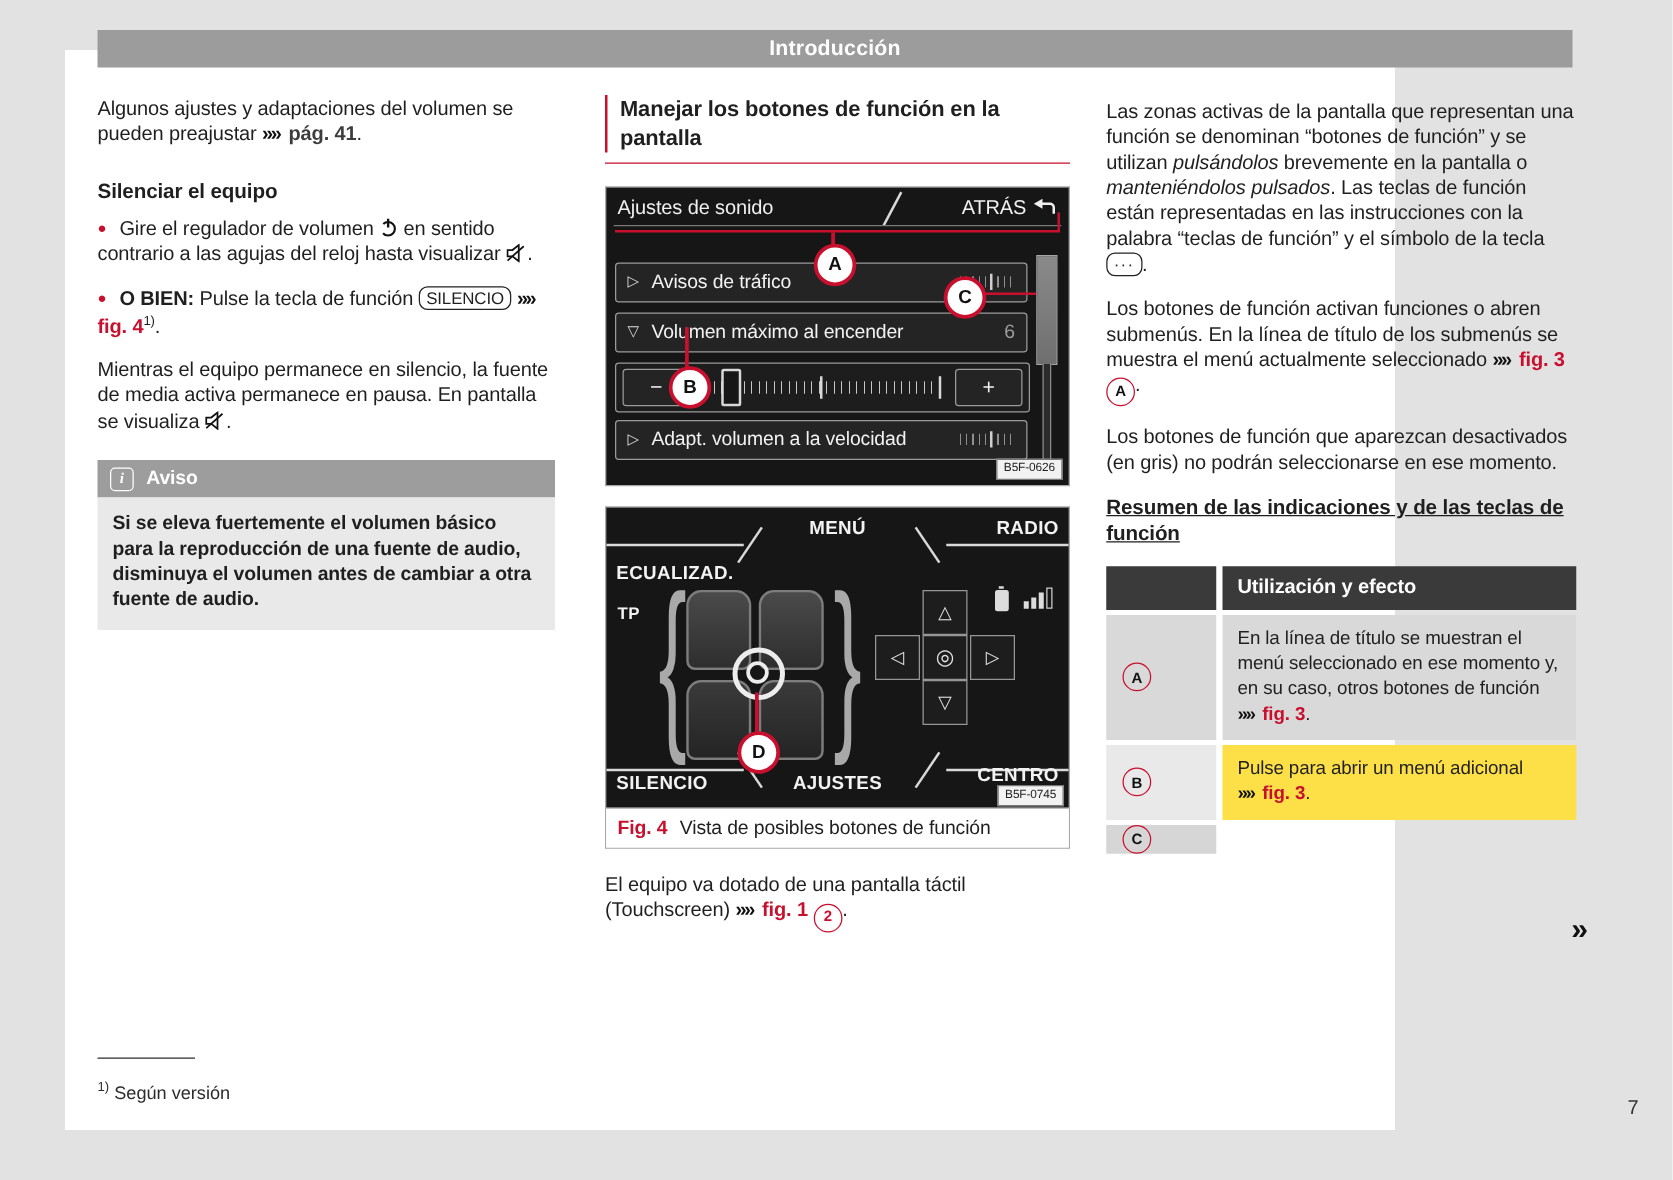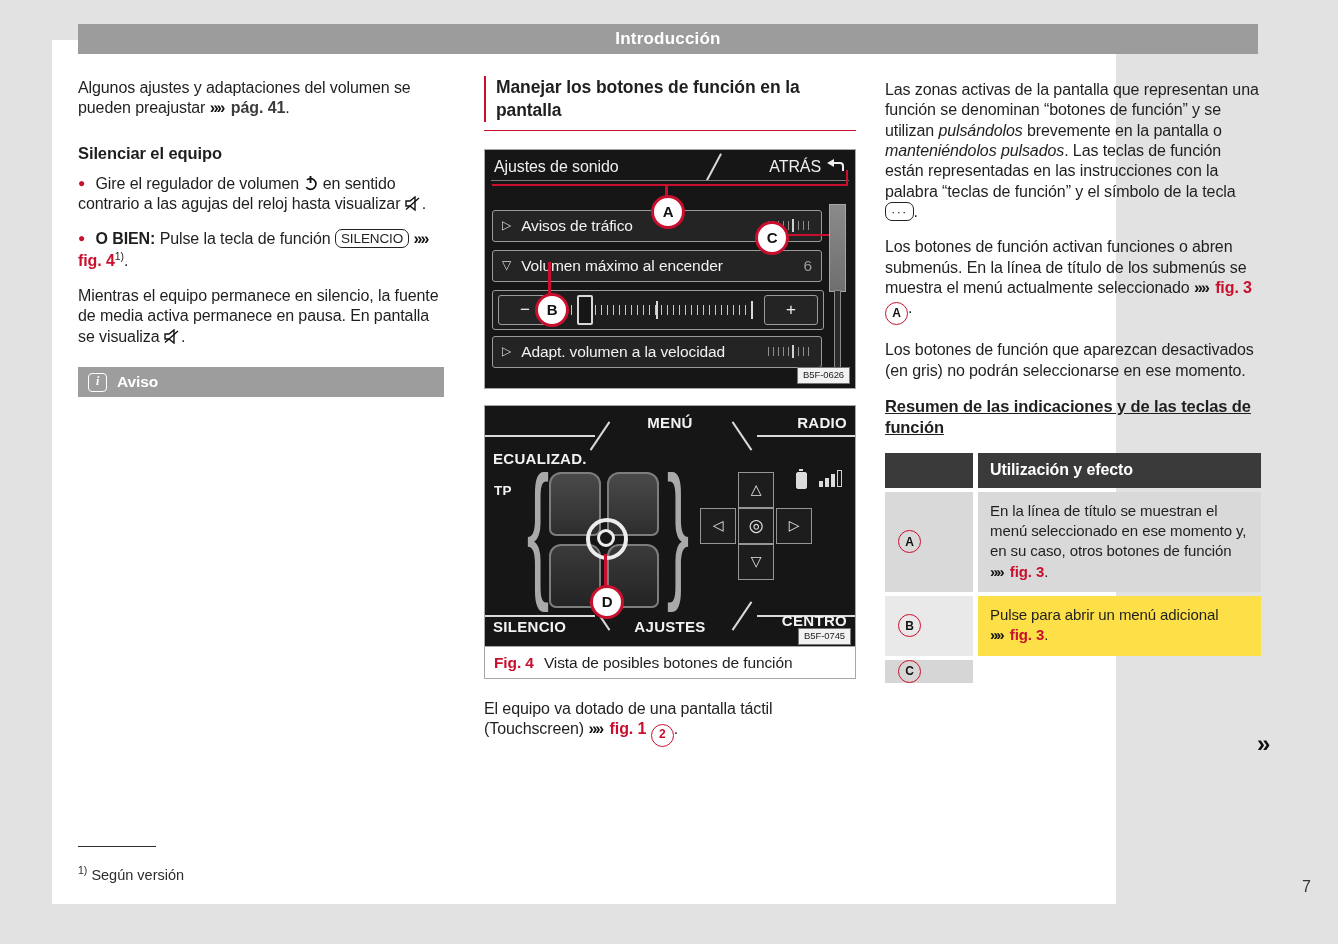--- a/index.html
+++ b/index.html
@@ -128,20 +128,21 @@
           <polygon points="1,5 5,5 10,1 10,14 5,10 1,10" fill="none" stroke="#111" stroke-width="1.4"></polygon>
           <line x1="1" y1="13.5" x2="14" y2="2" stroke="#111" stroke-width="1.4"></line>
         </svg><span>.</span>
     </p>
 
     <div class="notice">
       <div class="notice-hd">
         <span class="notice-ico">i</span>
         <span>Aviso</span>
       </div>
+      <div class="notice-bd">Si se eleva fuertemente el volumen básico para la reproducción de una fuente de audio, disminuya el volumen antes de cambiar a otra fuente de audio.</div>
     </div>
   </div>
 
   <div class="col" style="left:432px;top:36px;width:372px;">
     <div class="m-head">Manejar los botones de función en la pantalla</div>
     <hr class="m-rule">
 
     <div class="figure">
       <div class="screen" style="height:238px;">
         <div style="position:absolute;left:9px;top:7px;color:#efefef;font-size:16px;">Ajustes de sonido</div>

